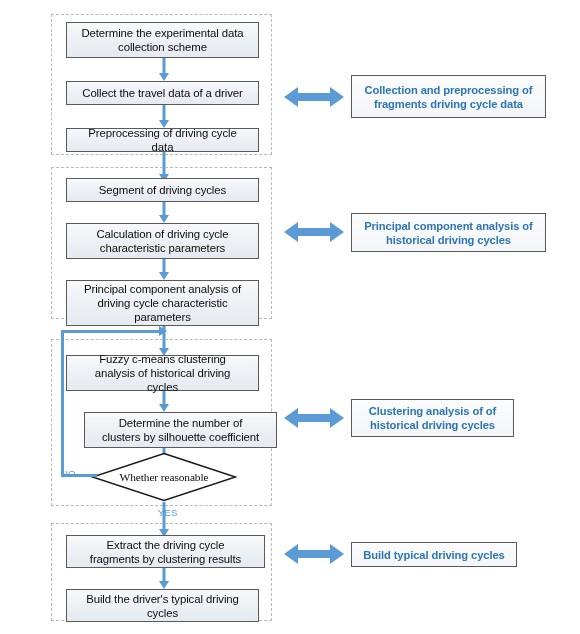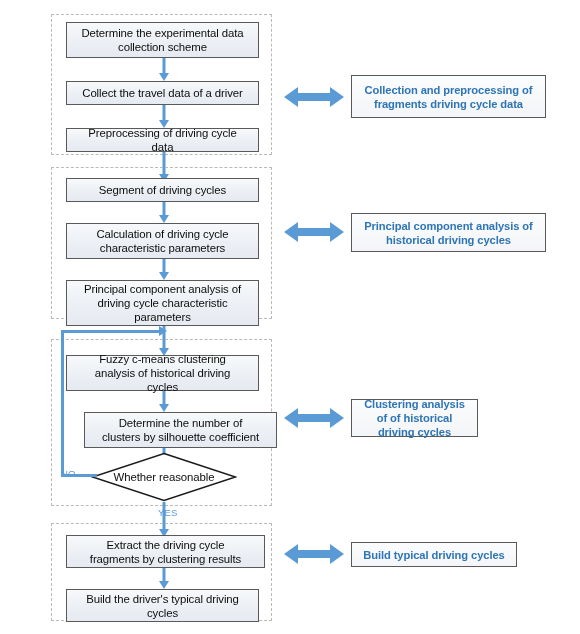--- a/index.html
+++ b/index.html
@@ -35,20 +35,21 @@
     padding:1px 14px;
     letter-spacing:-0.1px;
   }
 
   
   .decision-wrap{
     position:absolute;
     display:flex;
     align-items:center;
     justify-content:center;
+    font-family:Liberation Serif, serif;
   }
   .decision-wrap svg{position:absolute;left:0;top:0;}
   .decision-label{
     position:relative;
     z-index:2;
     font-size:11.4px;
     color:#0c0c0c;
     white-space:nowrap;
     letter-spacing:-0.1px;
   }
@@ -212,21 +213,21 @@
     <div class="shaft" style="height:27px;"></div>
     <div class="head"></div>
   </div>
   <div class="edge-label" style="left:158px;top:507px;">YES</div>
 
   <div class="dbl-arrow" style="left:284px;top:405px;width:60px;height:26px;">
     <svg width="60" height="26" viewBox="0 0 60 26">
       <polygon points="0,13 14,3 14,9 46,9 46,3 60,13 46,23 46,17 14,17 14,23" fill="#5b9bd5"></polygon>
     </svg>
   </div>
-  <div class="phase-box" style="left:351px;top:399px;width:127px;height:38px;">Clustering analysis of of historical driving cycles</div>
+  <div class="phase-box" style="left:351px;top:399px;width:163px;height:38px;">Clustering analysis of of historical driving cycles</div>
 
   <div class="stage-group" style="left:51px;top:523px;width:221px;height:98px;"></div>
 
   <div class="proc-box" style="left:66px;top:535px;width:199px;height:33px;">Extract the driving cycle fragments by clustering results</div>
 
   <div class="v-arrow" style="left:157px;top:568px;width:14px;height:21px;">
     <div class="shaft" style="height:13px;"></div>
     <div class="head"></div>
   </div>
 

